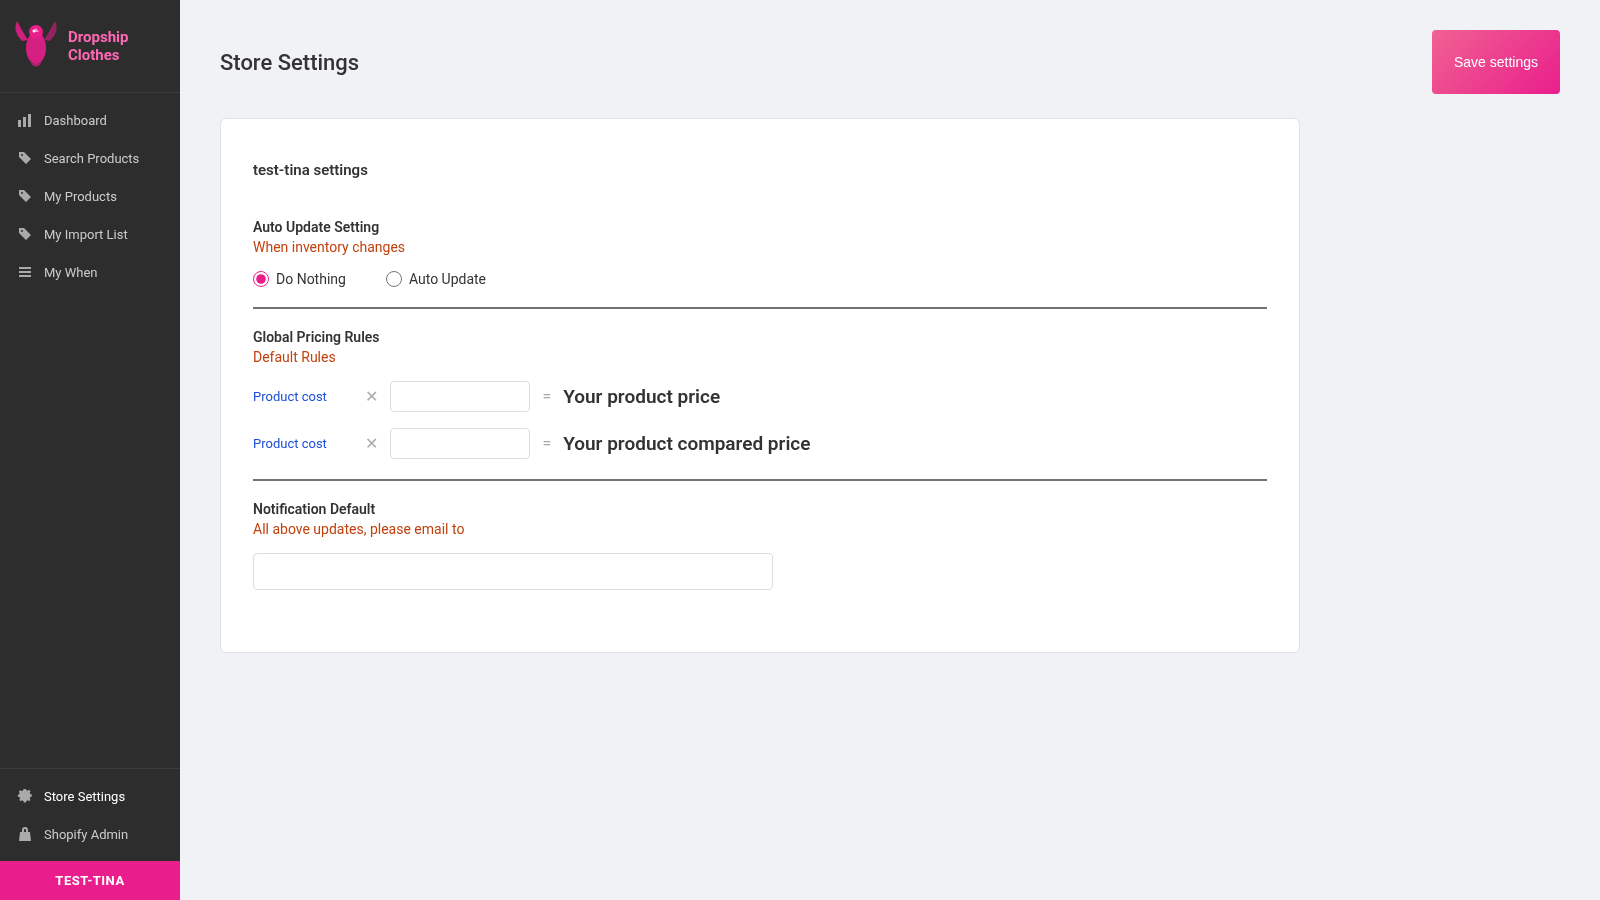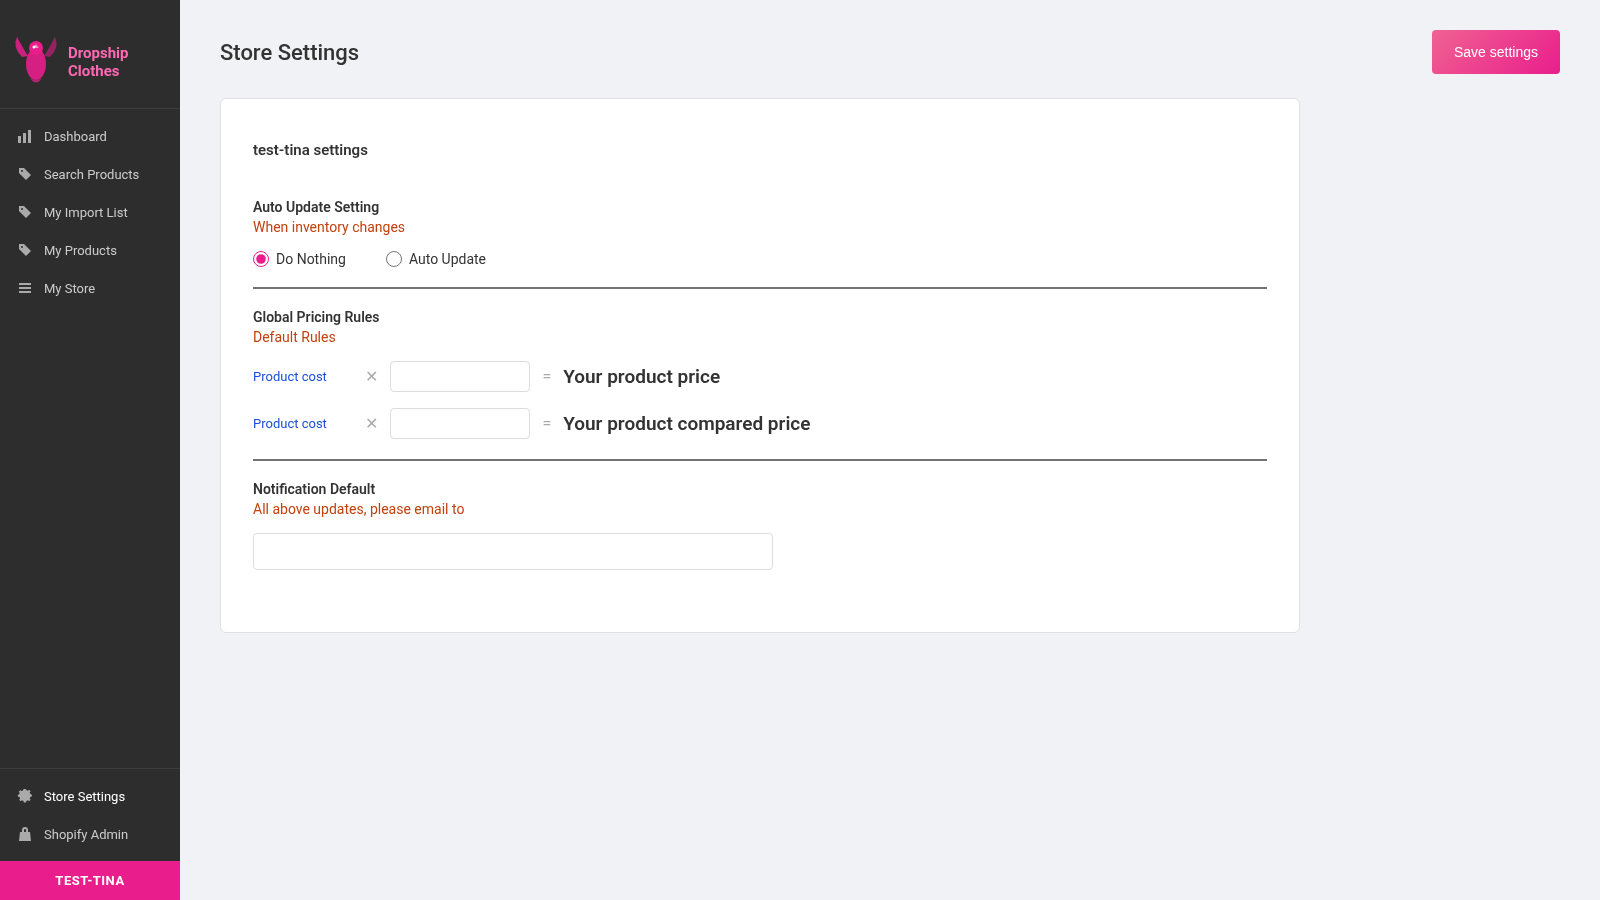--- a/index.html
+++ b/index.html
@@ -13,21 +13,20 @@
       display: flex;
       flex-direction: column;
       height: 900px;
     }
     .sidebar-logo {
       padding: 16px 12px;
       display: flex;
       align-items: center;
       gap: 8px;
       border-bottom: 1px solid #3d3d3d;
-      margin-top: 16px;
     }
     .logo-icon {
       width: 48px;
       height: 60px;
       flex-shrink: 0;
     }
     .logo-text {
       color: #ff69b4;
       font-size: 15px;
       font-weight: 700;
@@ -99,21 +98,21 @@
     }
     .page-title {
       font-size: 22px;
       font-weight: 500;
       color: #333;
     }
     .save-btn {
       background: linear-gradient(135deg, #f06292, #e91e8c);
       color: #fff;
       border: none;
-      padding: 14px 22px;
+      padding: 24px 22px;
       border-radius: 4px;
       font-size: 14px;
       font-weight: 500;
       cursor: pointer;
     }
 
     .settings-card {
       background: #fff;
       border-radius: 6px;
       border: 1px solid #e0e0e0;
@@ -262,41 +261,41 @@
       </span>
       <span>Search Products</span>
     </div>
 
     <div class="nav-item">
       <span class="nav-item-icon">
         <svg width="16" height="16" viewBox="0 0 16 16" fill="currentColor">
             <path d="M2 2h5l7 7-5 5-7-7V2zm3 2a1 1 0 100 2 1 1 0 000-2z"></path>
           </svg>
       </span>
+      <span>My Products</span>
+    </div>
+
+    <div class="nav-item">
+      <span class="nav-item-icon">
+        <svg width="16" height="16" viewBox="0 0 16 16" fill="currentColor">
+            <path d="M2 2h5l7 7-5 5-7-7V2zm3 2a1 1 0 100 2 1 1 0 000-2z"></path>
+          </svg>
+      </span>
       <span>My Import List</span>
-    </div>
-
-    <div class="nav-item">
-      <span class="nav-item-icon">
-        <svg width="16" height="16" viewBox="0 0 16 16" fill="currentColor">
-            <path d="M2 2h5l7 7-5 5-7-7V2zm3 2a1 1 0 100 2 1 1 0 000-2z"></path>
-          </svg>
-      </span>
-      <span>My Products</span>
     </div>
 
     <div class="nav-item">
       <span class="nav-item-icon">
         <svg width="16" height="16" viewBox="0 0 16 16" fill="currentColor">
             <rect x="2" y="3" width="12" height="2"></rect>
             <rect x="2" y="7" width="12" height="2"></rect>
             <rect x="2" y="11" width="12" height="2"></rect>
           </svg>
       </span>
-      <span>My Store</span>
+      <span>My When</span>
     </div>
   </nav>
 
   <div class="sidebar-bottom">
 
     <div class="sidebar-footer-item active">
       <span class="nav-item-icon">
         <svg width="16" height="16" viewBox="0 0 16 16" fill="currentColor">
             <path d="M8 5a3 3 0 100 6A3 3 0 008 5zm0 1.5a1.5 1.5 0 110 3 1.5 1.5 0 010-3zM6.5 1l-.5 1.5-1.4.6-1.4-.9-1.4 1.4.9 1.4L2 6.5 .5 7l1 2h1l.6 1.4-.9 1.4 1.4 1.4 1.4-.9 1.4.6.5 1.5h2l.5-1.5 1.4-.6 1.4.9 1.4-1.4-.9-1.4.6-1.4 1.5-.5v-2l-1.5-.5-.6-1.4.9-1.4-1.4-1.4-1.4.9-1.4-.6L8.5 1z"></path>
           </svg>

